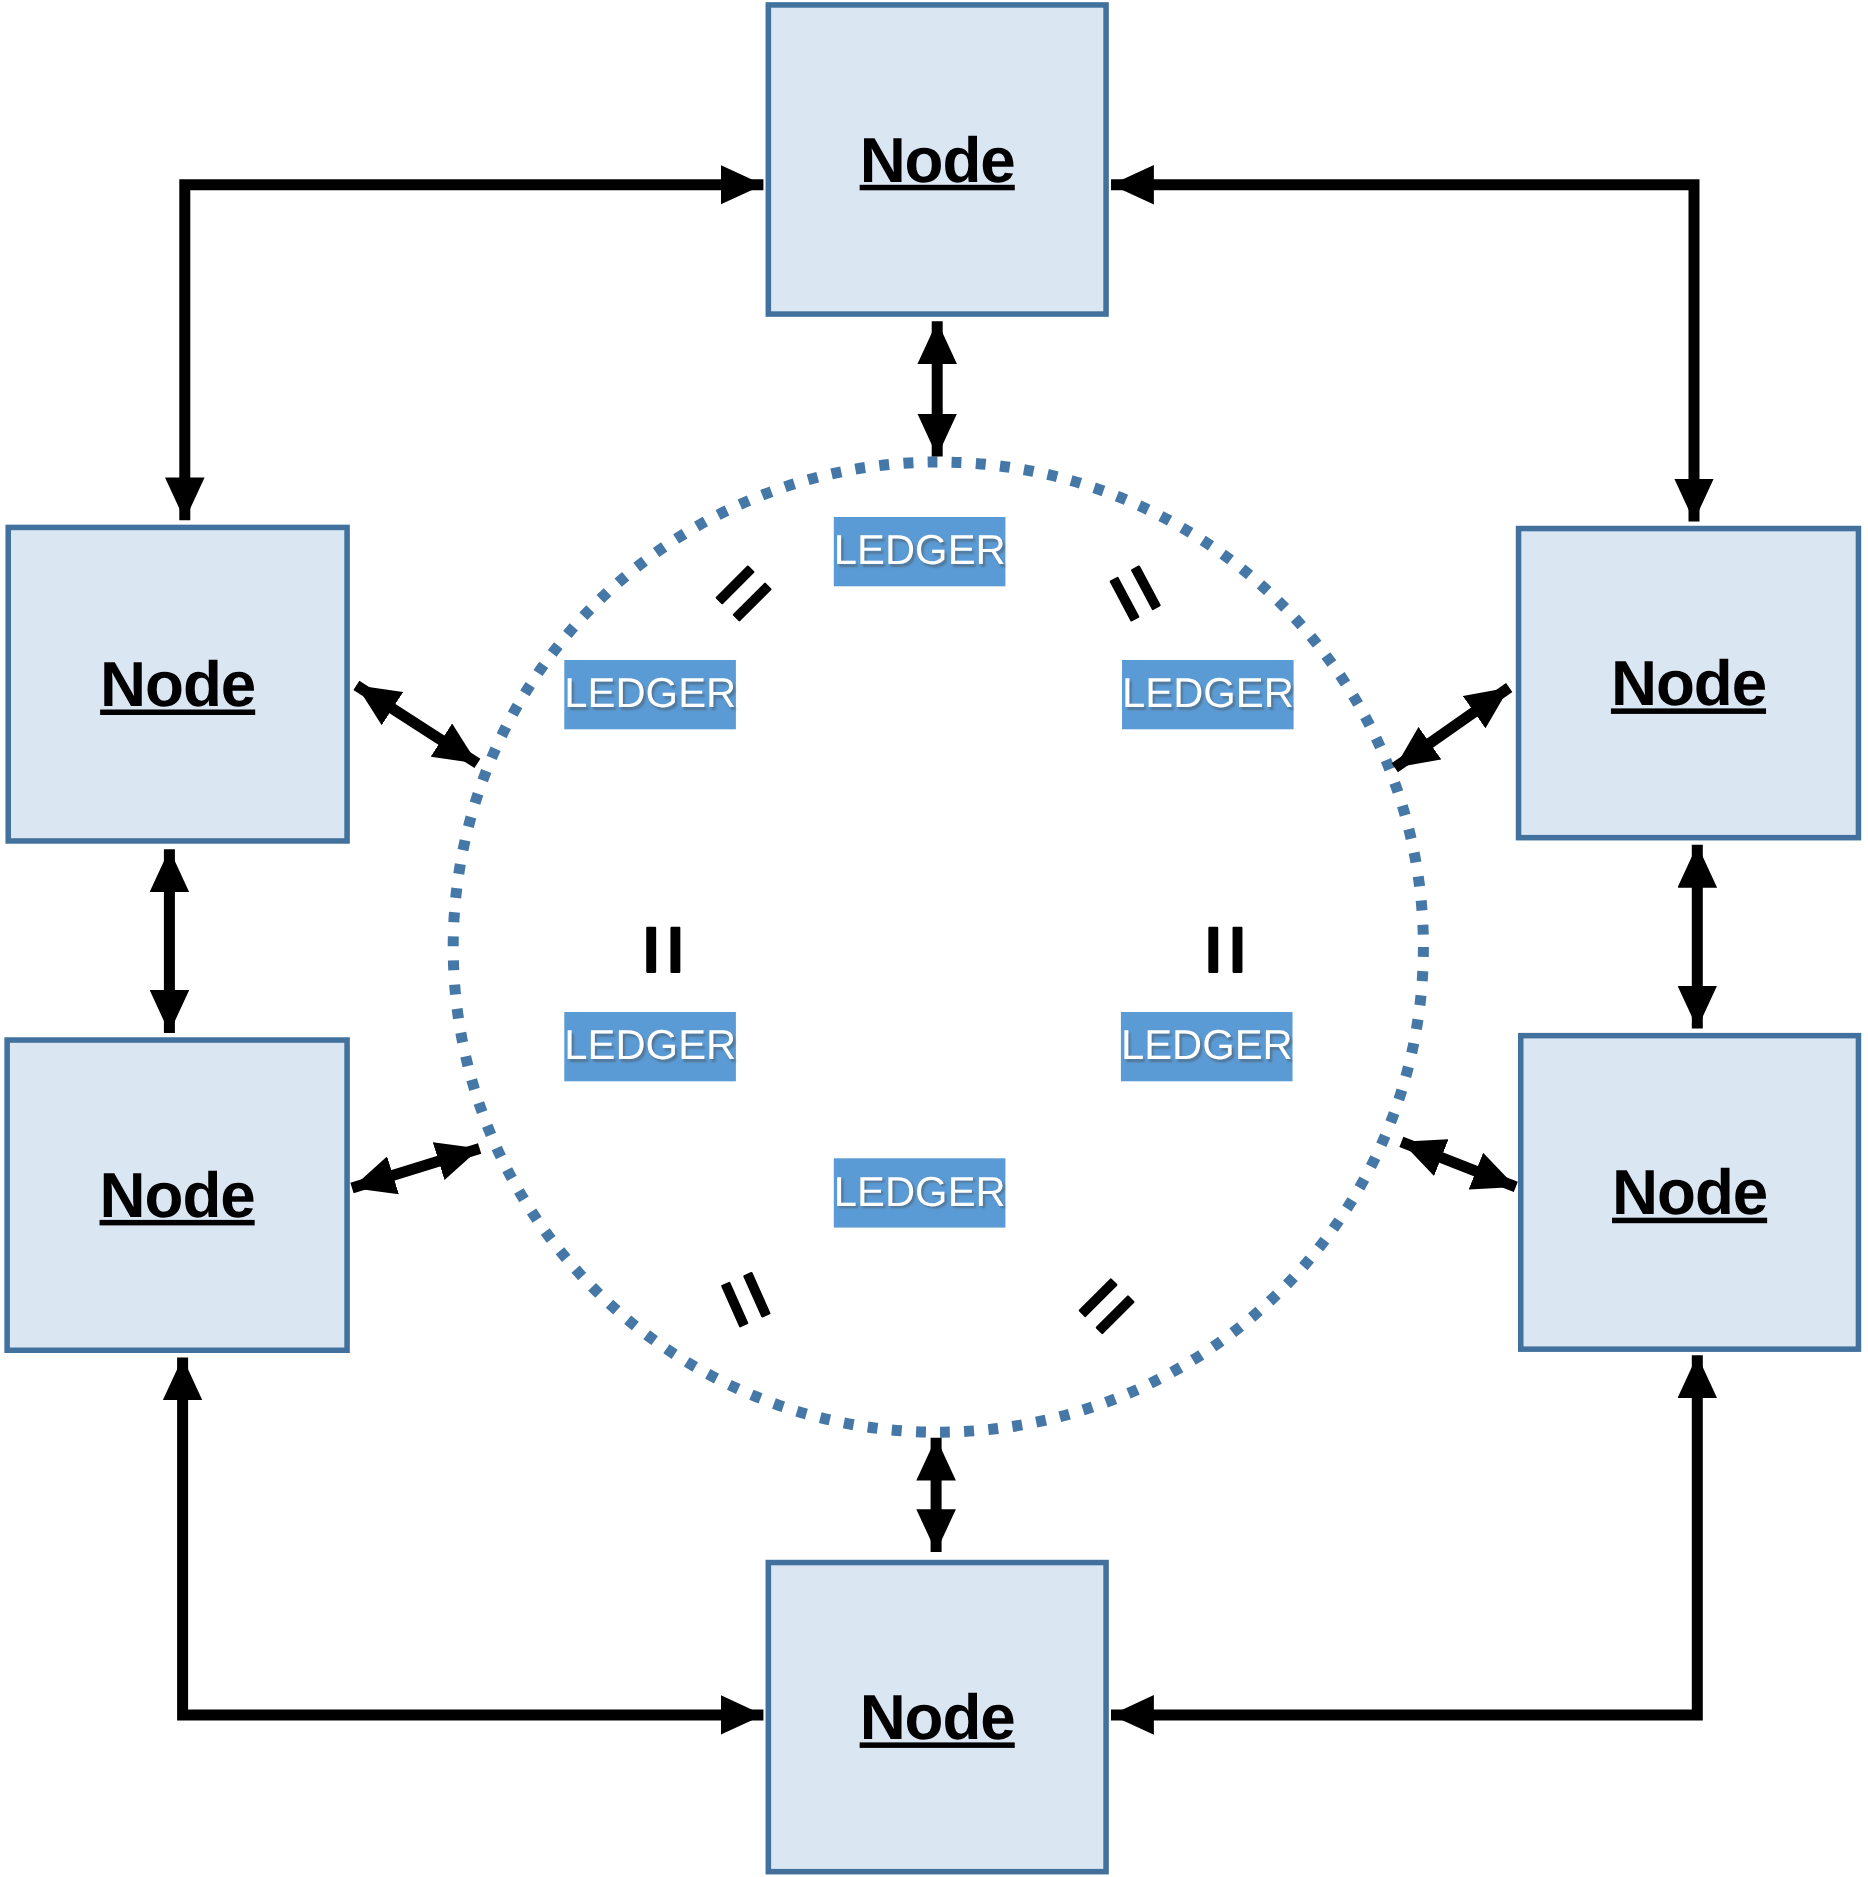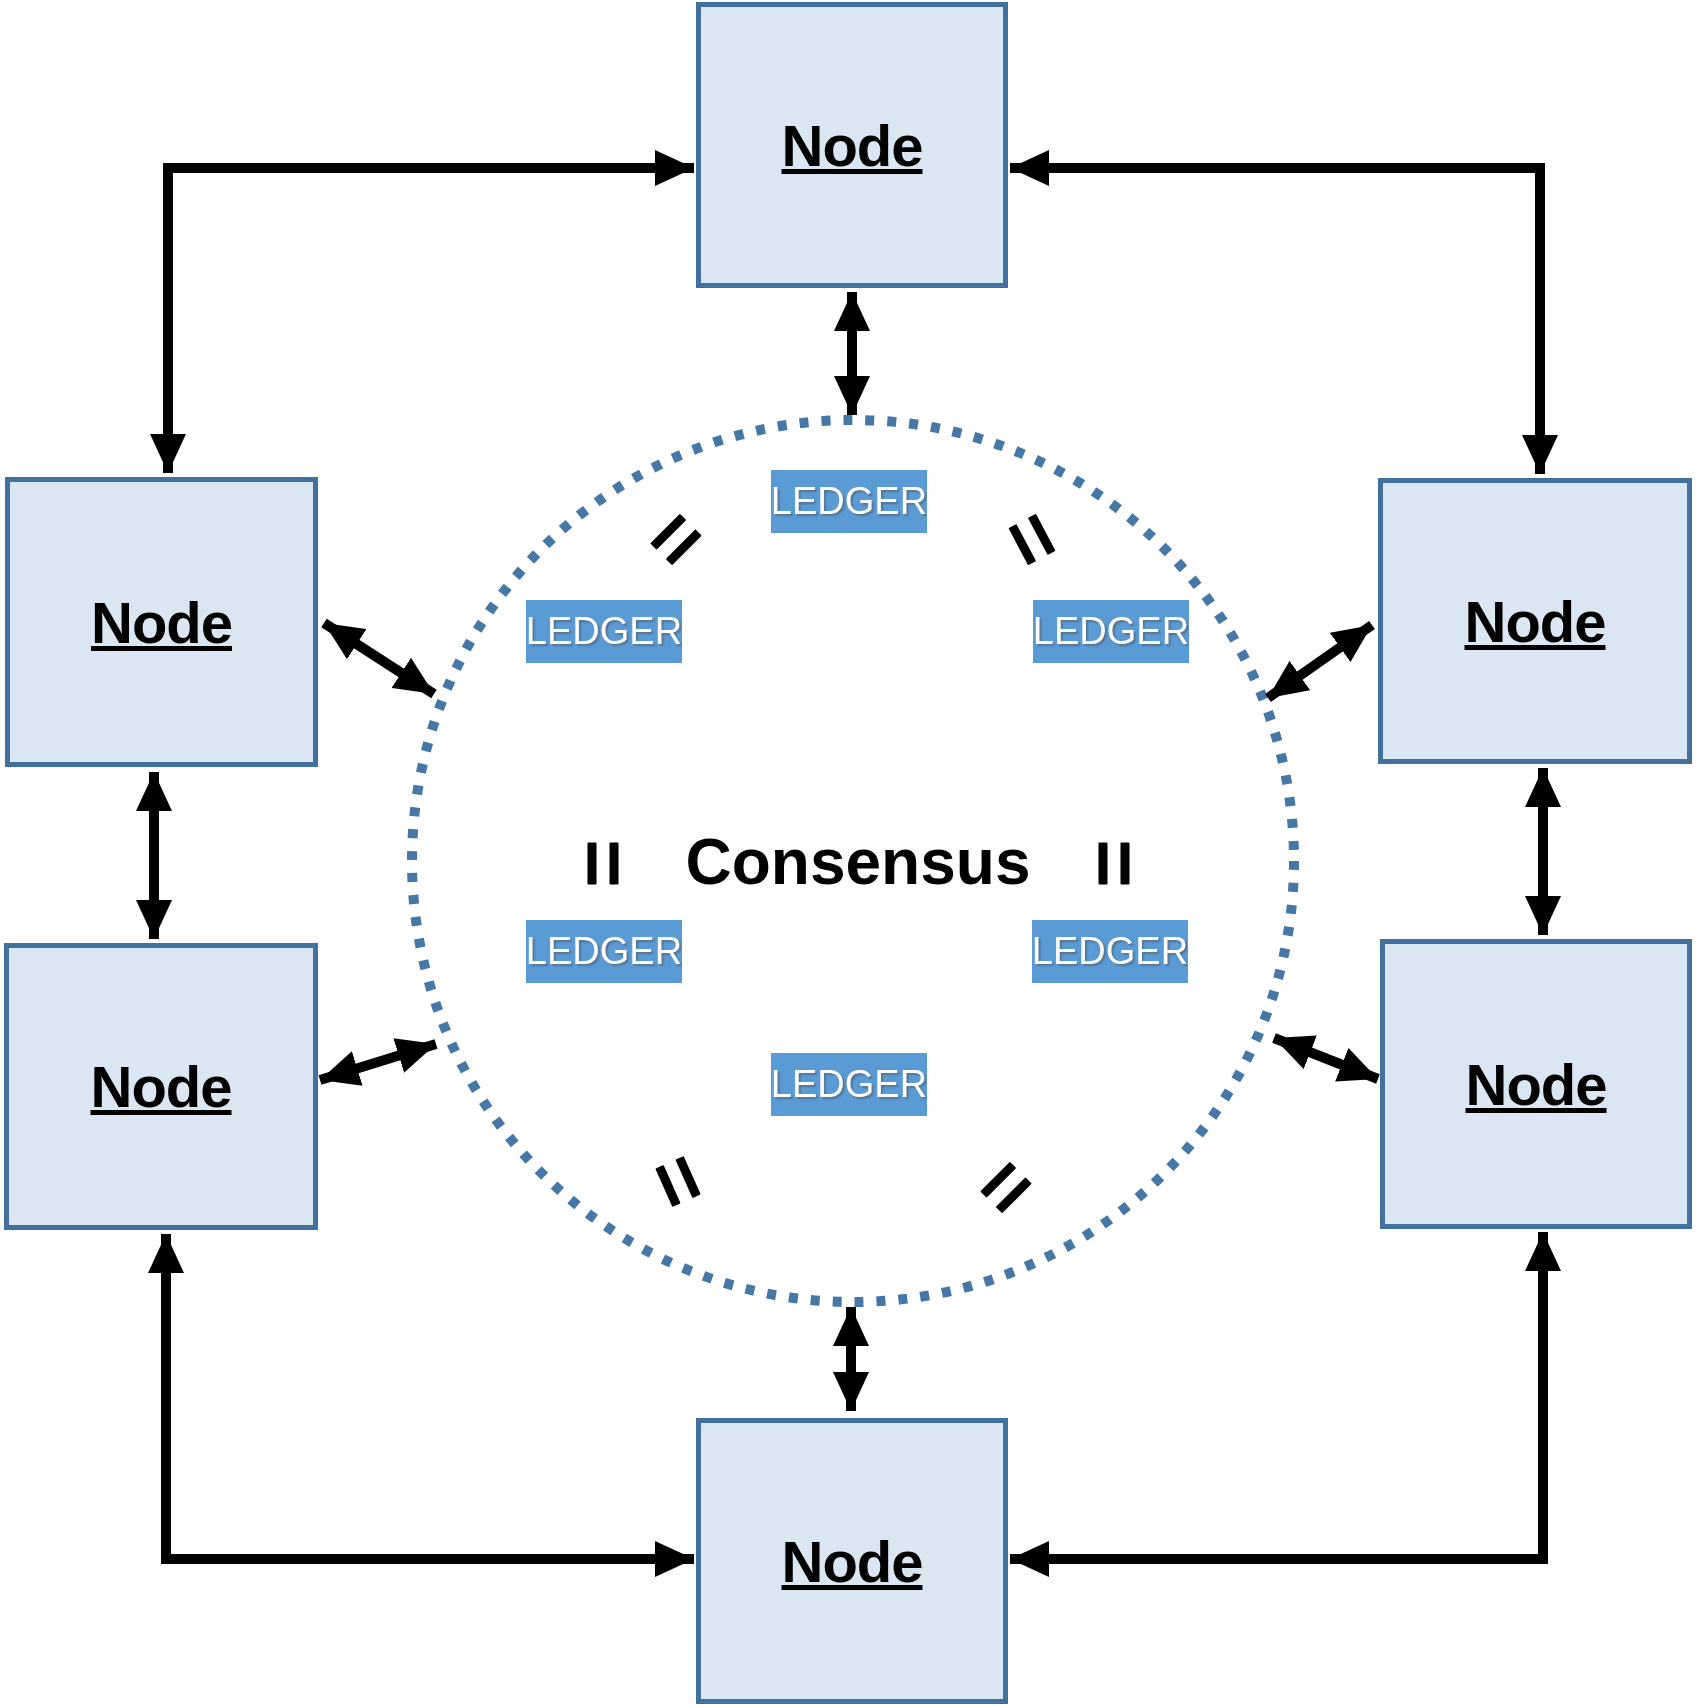--- a/index.html
+++ b/index.html
@@ -21,21 +21,21 @@
     display:flex;align-items:center;justify-content:center;text-decoration:underline;
   }
   .node span{
     font-size:58px;font-weight:bold;color:#000;
     letter-spacing:-1px;
   }
 
   
   .ledger{
     position:absolute;width:182px;
-    display:flex;flex-direction:column;align-items:center;
+    display:flex;align-items:center;
   }
   .ledger .hd{
     height:63px;
     background:var(--ledger-header,#5b9bd5);
     color:#ffffff;font-size:38px;
     display:flex;align-items:center;justify-content:center;
     text-shadow:2px 2px 2px rgba(70,70,70,.45);
     margin-bottom:11px;
   }
   .ledger .r1{
@@ -161,15 +161,14 @@
     </div>
   <div class="equals" style="left:657px;top:1166px;transform:rotate(66deg);">
       <i></i>
       <i></i>
     </div>
   <div class="equals" style="left:985px;top:1172px;transform:rotate(-45deg);">
       <i></i>
       <i></i>
     </div>
 
-  <div class="consensus">Consensus</div>
 
 </div>
 
 </body></html>

